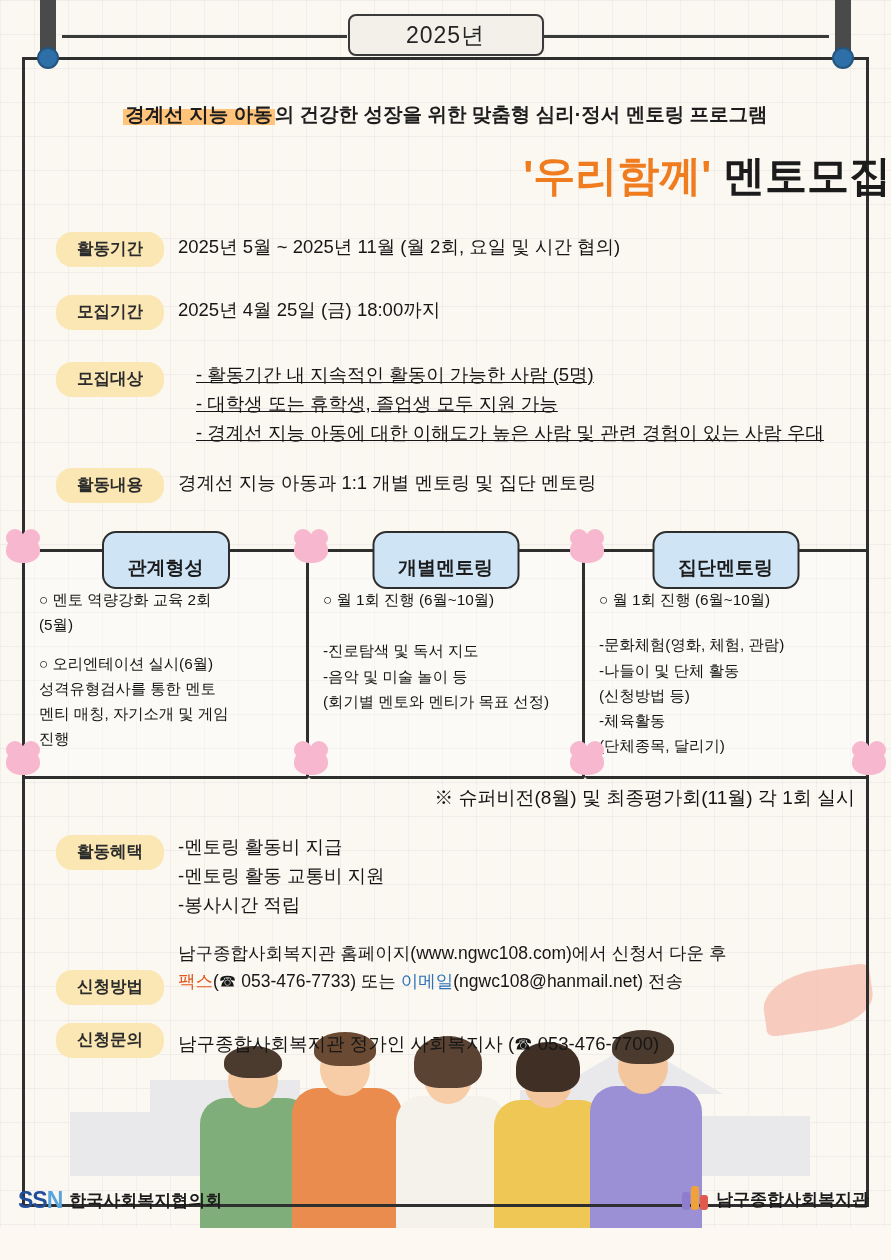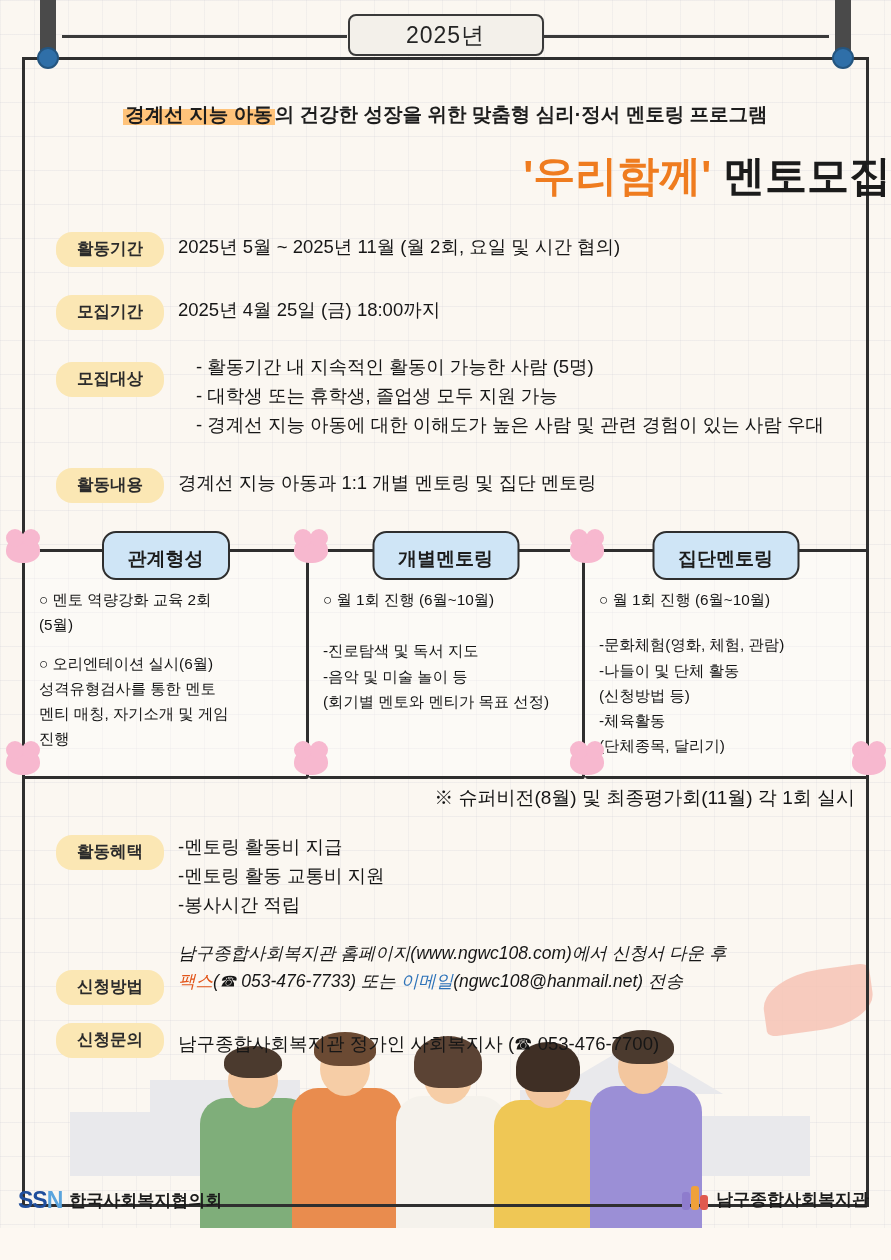--- a/index.html
+++ b/index.html
@@ -74,36 +74,36 @@
     position: absolute;
     background: #fbe7b4; border-radius: 16px;
     font-size: 16.5px; font-weight: bold; color: #2b2b2b;
     padding: 6px 14px 7px; text-align: center;
     white-space: nowrap; z-index: 5;
   }
   .row-text {
     position: absolute; z-index: 5;
     font-size: 18.5px; color: #161616; line-height: 1.58;
   }
-  .row-text.sm { font-size: 17px; font-style: italic; }
+  .row-text.sm { font-size: 17px; }
 
   
   .cards { position: absolute; left: 22px; top: 527px; width: 847px; height: 252px; z-index: 4; }
   .card {
     position: absolute; top: 22px; height: 230px;
     border: 3px solid #2e2e2e; border-radius: 3px;
     background: rgba(255,255,255,0.35);
   }
   .card.c1 { left: 0px; width: 287px; }
   .card.c2 { left: 287px; width: 276px; border-left: none; }
   .card.c3 { left: 563px; width: 284px; border-left: none; }
   .card-head {
     position: absolute; top: -21px; left: 50%; transform: translateX(-50%);
     background: #cfe5f6; border: 2.5px solid #2e2e2e; border-radius: 14px;
-    padding: 13px 24px 6px; font-size: 19px; font-weight: bold; color: #1c1c1c;
+    padding: 22px 24px 6px; font-size: 19px; font-weight: bold; color: #1c1c1c;
     white-space: nowrap;
   }
   .card-body {
     padding: 36px 12px 10px 14px;
     font-size: 15.3px; line-height: 1.52; color: #141414;
   }
   .card-body p { margin-bottom: 2px; }
   .gap { height: 13px; }
 
   
@@ -217,21 +217,21 @@
     <span class="accent">'우리함께'</span><span> 멘토모집</span>
   </div>
 
   <div class="pill" style="left:56px; top:232px; width:108px;">활동기간</div>
   <div class="row-text" style="left:178px; top:232px;">2025년 5월 ~ 2025년 11월 (월 2회, 요일 및 시간 협의)</div>
 
   <div class="pill" style="left:56px; top:295px; width:108px;">모집기간</div>
   <div class="row-text" style="left:178px; top:295px;">2025년 4월 25일 (금) 18:00까지</div>
 
   <div class="pill" style="left:56px; top:362px; width:108px;">모집대상</div>
-  <div class="row-text" style="left:196px; top:352px;">
+  <div class="row-text" style="left:196px; top:360px;text-decoration:underline;">
     <div>- 활동기간 내  지속적인 활동이 가능한 사람 (5명)</div>
     <div>- 대학생 또는 휴학생, 졸업생 모두 지원 가능</div>
     <div class="sm">- 경계선 지능 아동에 대한 이해도가 높은 사람 및 관련 경험이 있는 사람 우대</div>
   </div>
 
   <div class="pill" style="left:56px; top:468px; width:108px;">활동내용</div>
   <div class="row-text" style="left:178px; top:468px;">경계선 지능 아동과 1:1 개별 멘토링 및  집단 멘토링</div>
 
   <div class="cards">
 

